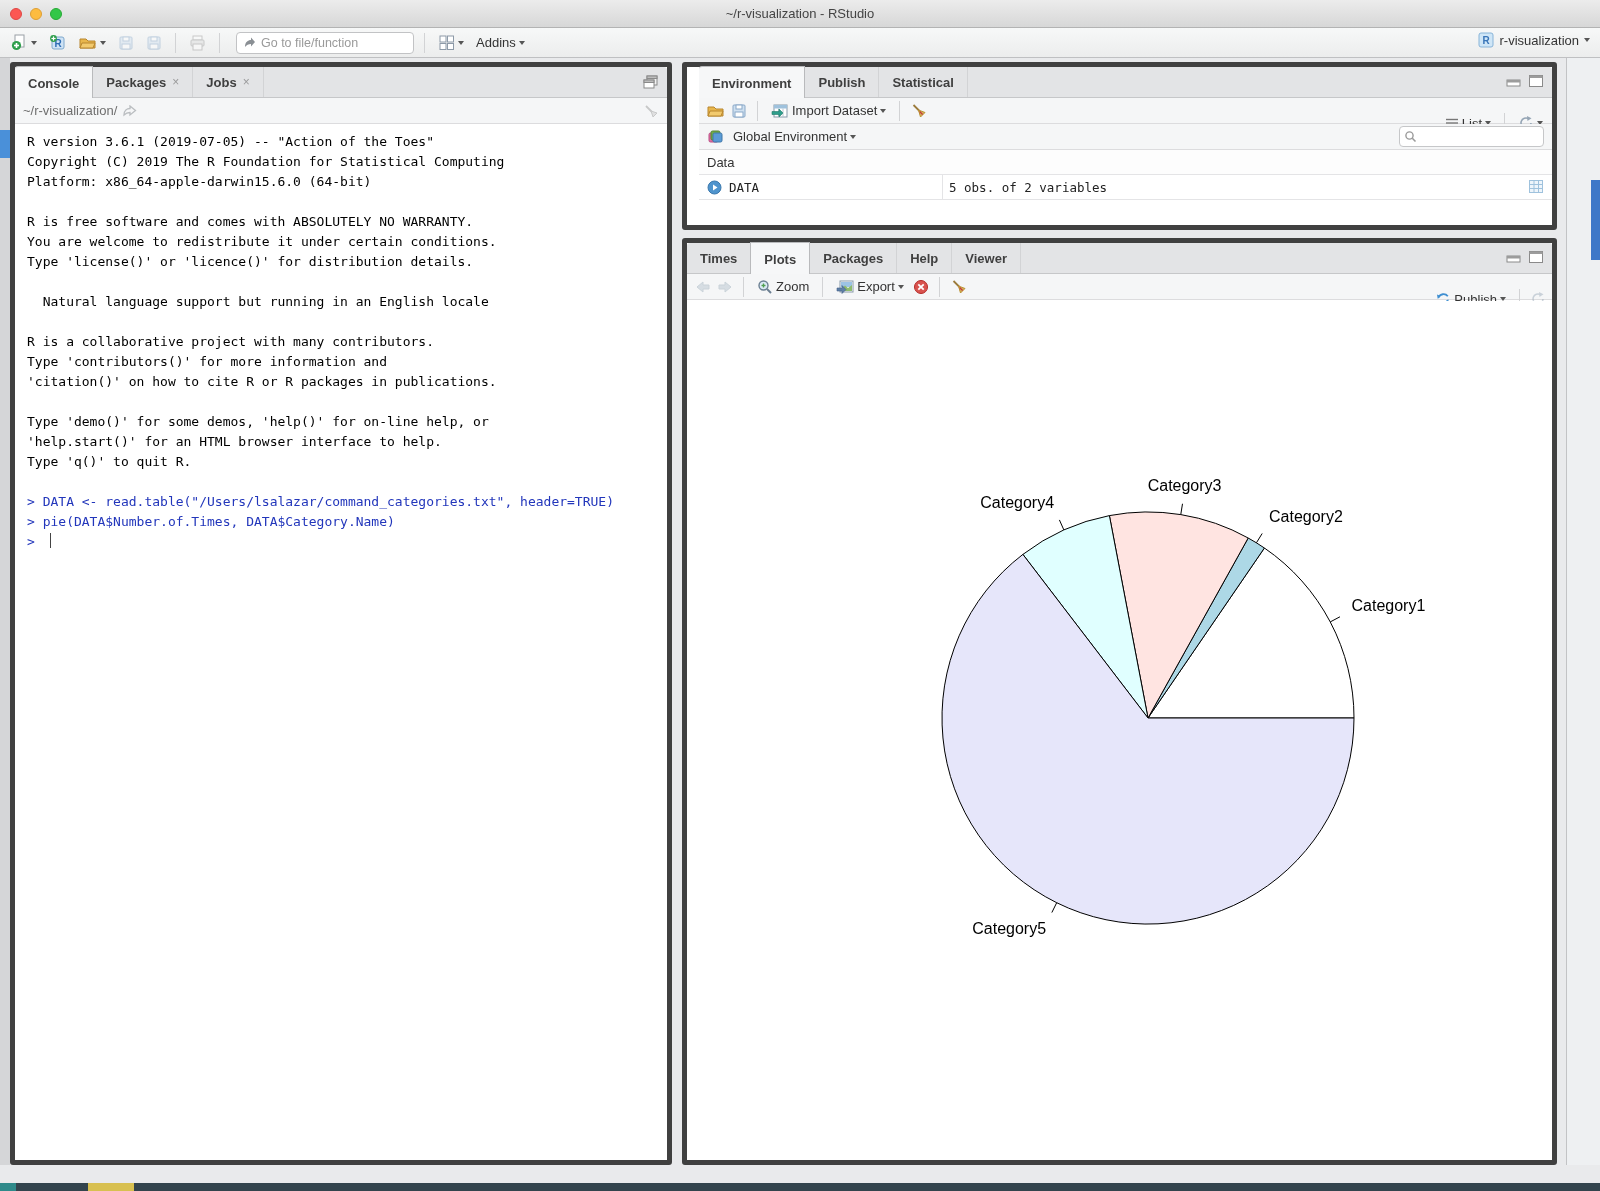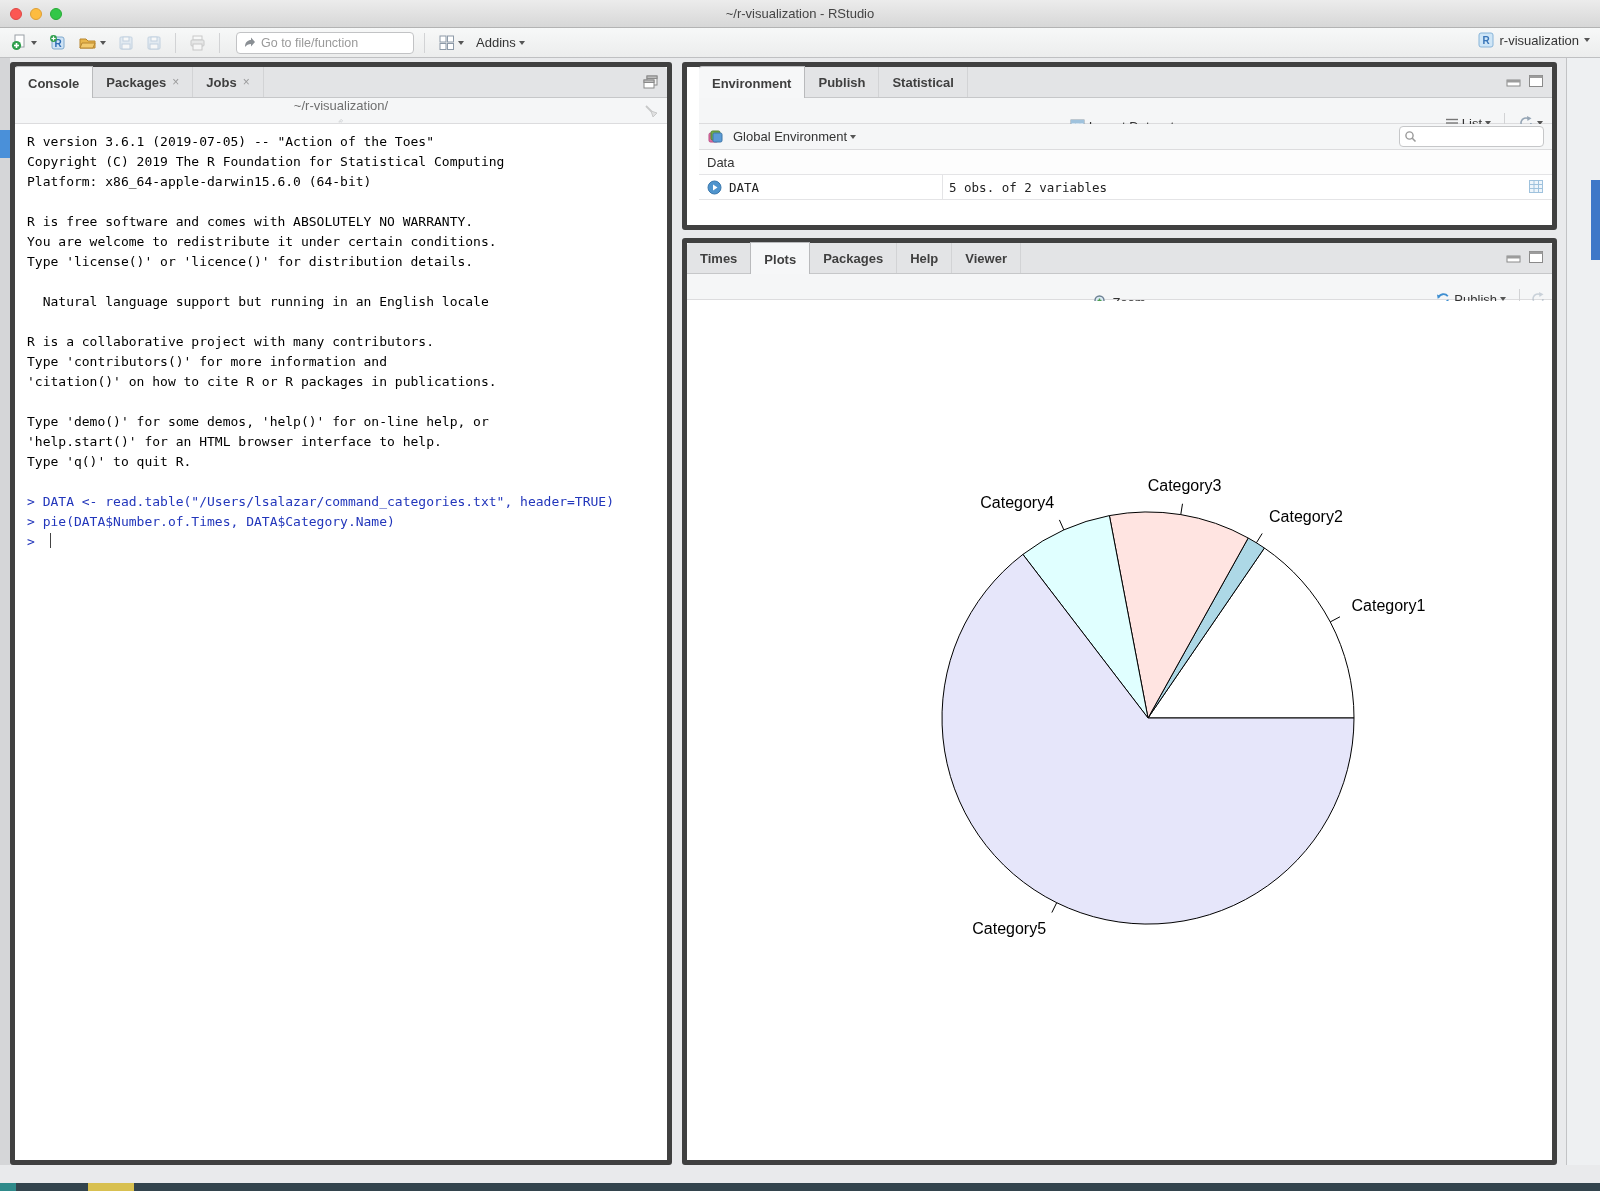--- a/index.html
+++ b/index.html
@@ -38,21 +38,21 @@
   .tabstrip { position:relative; height:31px; background:#e3e4e6; border-bottom:1px solid #c6c7c9;
     display:flex; align-items:stretch; border-radius:3px 3px 0 0; }
   .tab { display:flex; align-items:center; gap:6px; padding:0 13px; font-weight:600; color:#3f3f3f;
     border-right:1px solid #d2d3d5; cursor:default; }
   .tab.active { background:#f6f7f8; border:1px solid #b9babc; border-bottom:none; margin:-1px 0 -1px -1px; position:relative; z-index:2; padding-top:1px; }
   .tab:first-child.active { margin-left:0; border-left:none; border-radius:3px 0 0 0; }
   .tab .x { color:#9a9a9b; font-weight:400; font-size:12px; }
   .strip-icons { position:absolute; right:8px; top:7px; display:flex; gap:6px; }
 
   .subbar { height:26px; background:#f5f6f7; border-bottom:1px solid #dcdcde;
-    display:flex; align-items:center; padding:0 8px; gap:6px; position:relative;flex-direction:column; }
+    display:flex; align-items:center; padding:0 8px; gap:6px; position:relative; }
 
   
   #console-output { padding:8px 0 0 12px; font-family:"DejaVu Sans Mono","Liberation Mono",monospace;
     font-size:13px; line-height:20px; white-space:pre; color:#000; }
   .console-line { min-height:20px; }
   .caret-cursor { display:inline-block; width:1.5px; height:15px; background:#444; vertical-align:-2px; margin-left:7px; }
   .dim { color:#6f6f6f; font-weight:400; }
 
   
   .env-row { position:relative; height:26px; display:flex; align-items:center; padding:0 8px; gap:6px; background:#f5f6f7; border-bottom:1px solid #dcdcde; }

